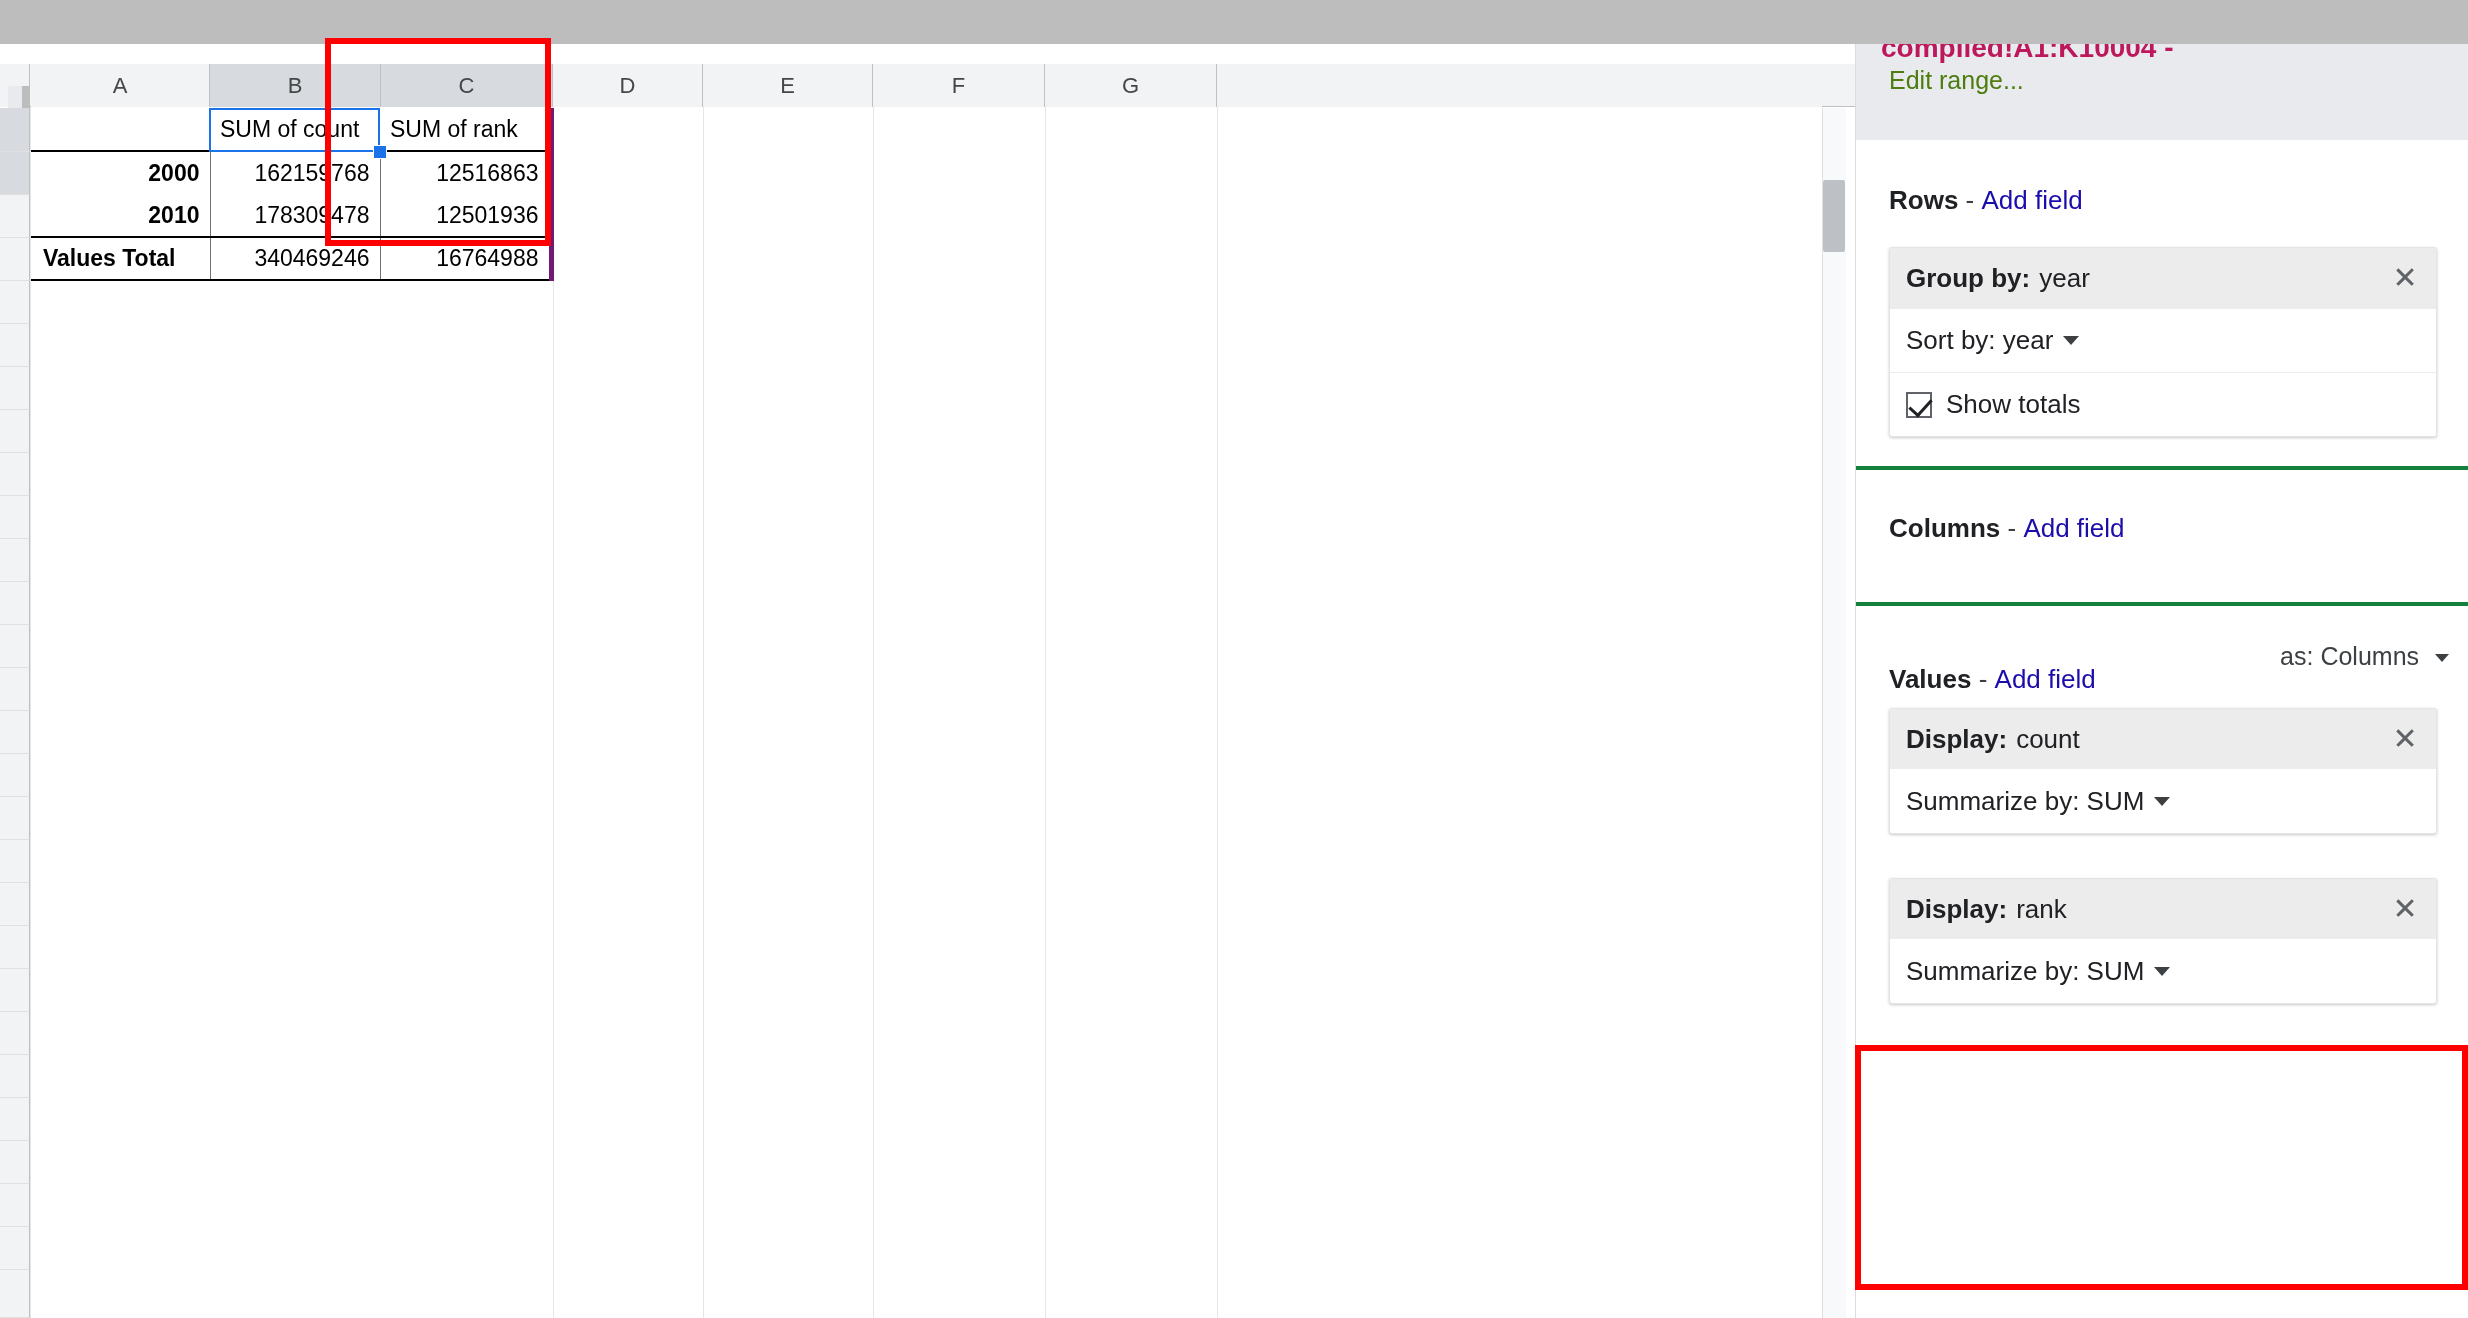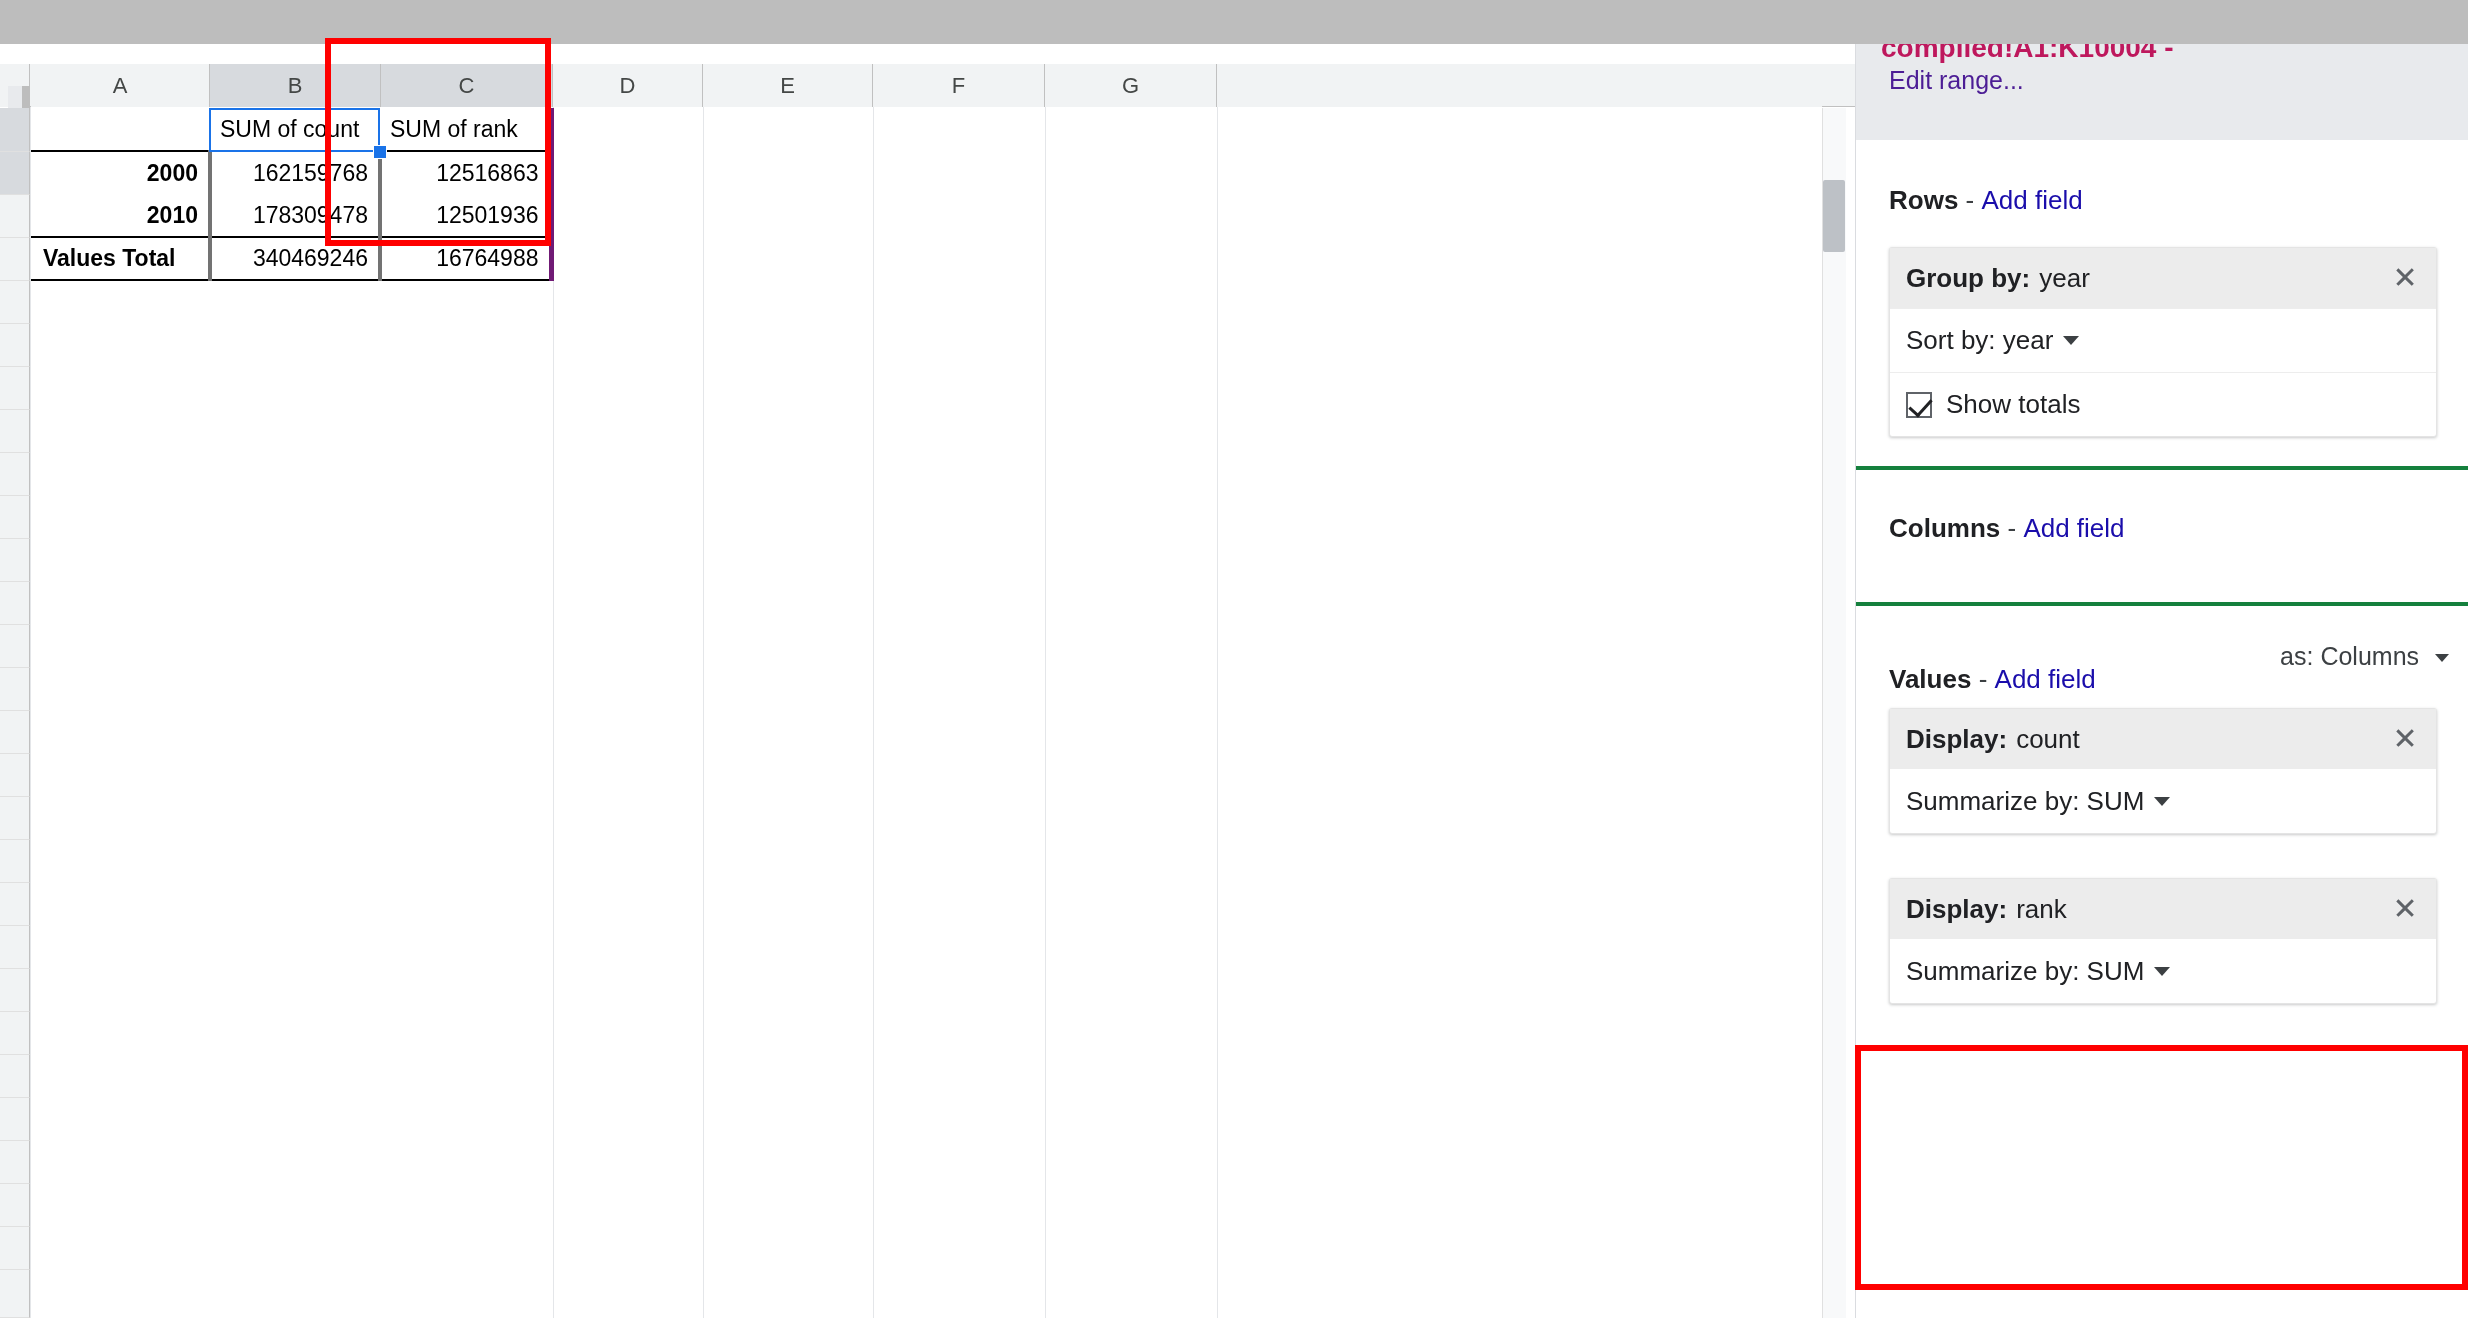--- a/index.html
+++ b/index.html
@@ -78,21 +78,21 @@
 
   
   .ptable {
     position: absolute; left: 31px; top: 64px;
     border-collapse: collapse;
     font-size: 23px; color: #000;
   }
   .ptable td {
     height: 43px;
     padding: 0 10px;
-    border-right: 4px solid #737373;
+    border-right: 1px solid #737373;
     white-space: nowrap;
     overflow: hidden;
   }
   .ptable td.last { border-right: 5px solid #701a75; }
   .c-a { width: 179px; text-align: right; }
   .c-b { width: 170px; text-align: right; }
   .c-c { width: 171px; text-align: right; }
   .row-header td { border-right: none; vertical-align: middle; }
   .row-header td.h { text-align: left; }
   .rule-top td { border-top: 2px solid #000; }
@@ -143,21 +143,21 @@
     background: #e8eaed;
     overflow: hidden;
   }
   .panel-head-title {
     position: absolute; left: 25px; top: -12px;
     font-size: 28px; font-weight: bold; color: #be185d;
     white-space: nowrap;
   }
   .edit-range {
     position: absolute; left: 33px; top: 22px;
-    color: #4c1d95; font-size: 25px;
+    color: #4d7c0f; font-size: 25px;
   }
 
   .section {
     position: absolute; left: 0; width: 613px;
     border-top: 4px solid #15803d;
   }
   .section-title {
     position: absolute; left: 33px;
     font-size: 26px; font-weight: bold; color: #202124;
     white-space: nowrap;

